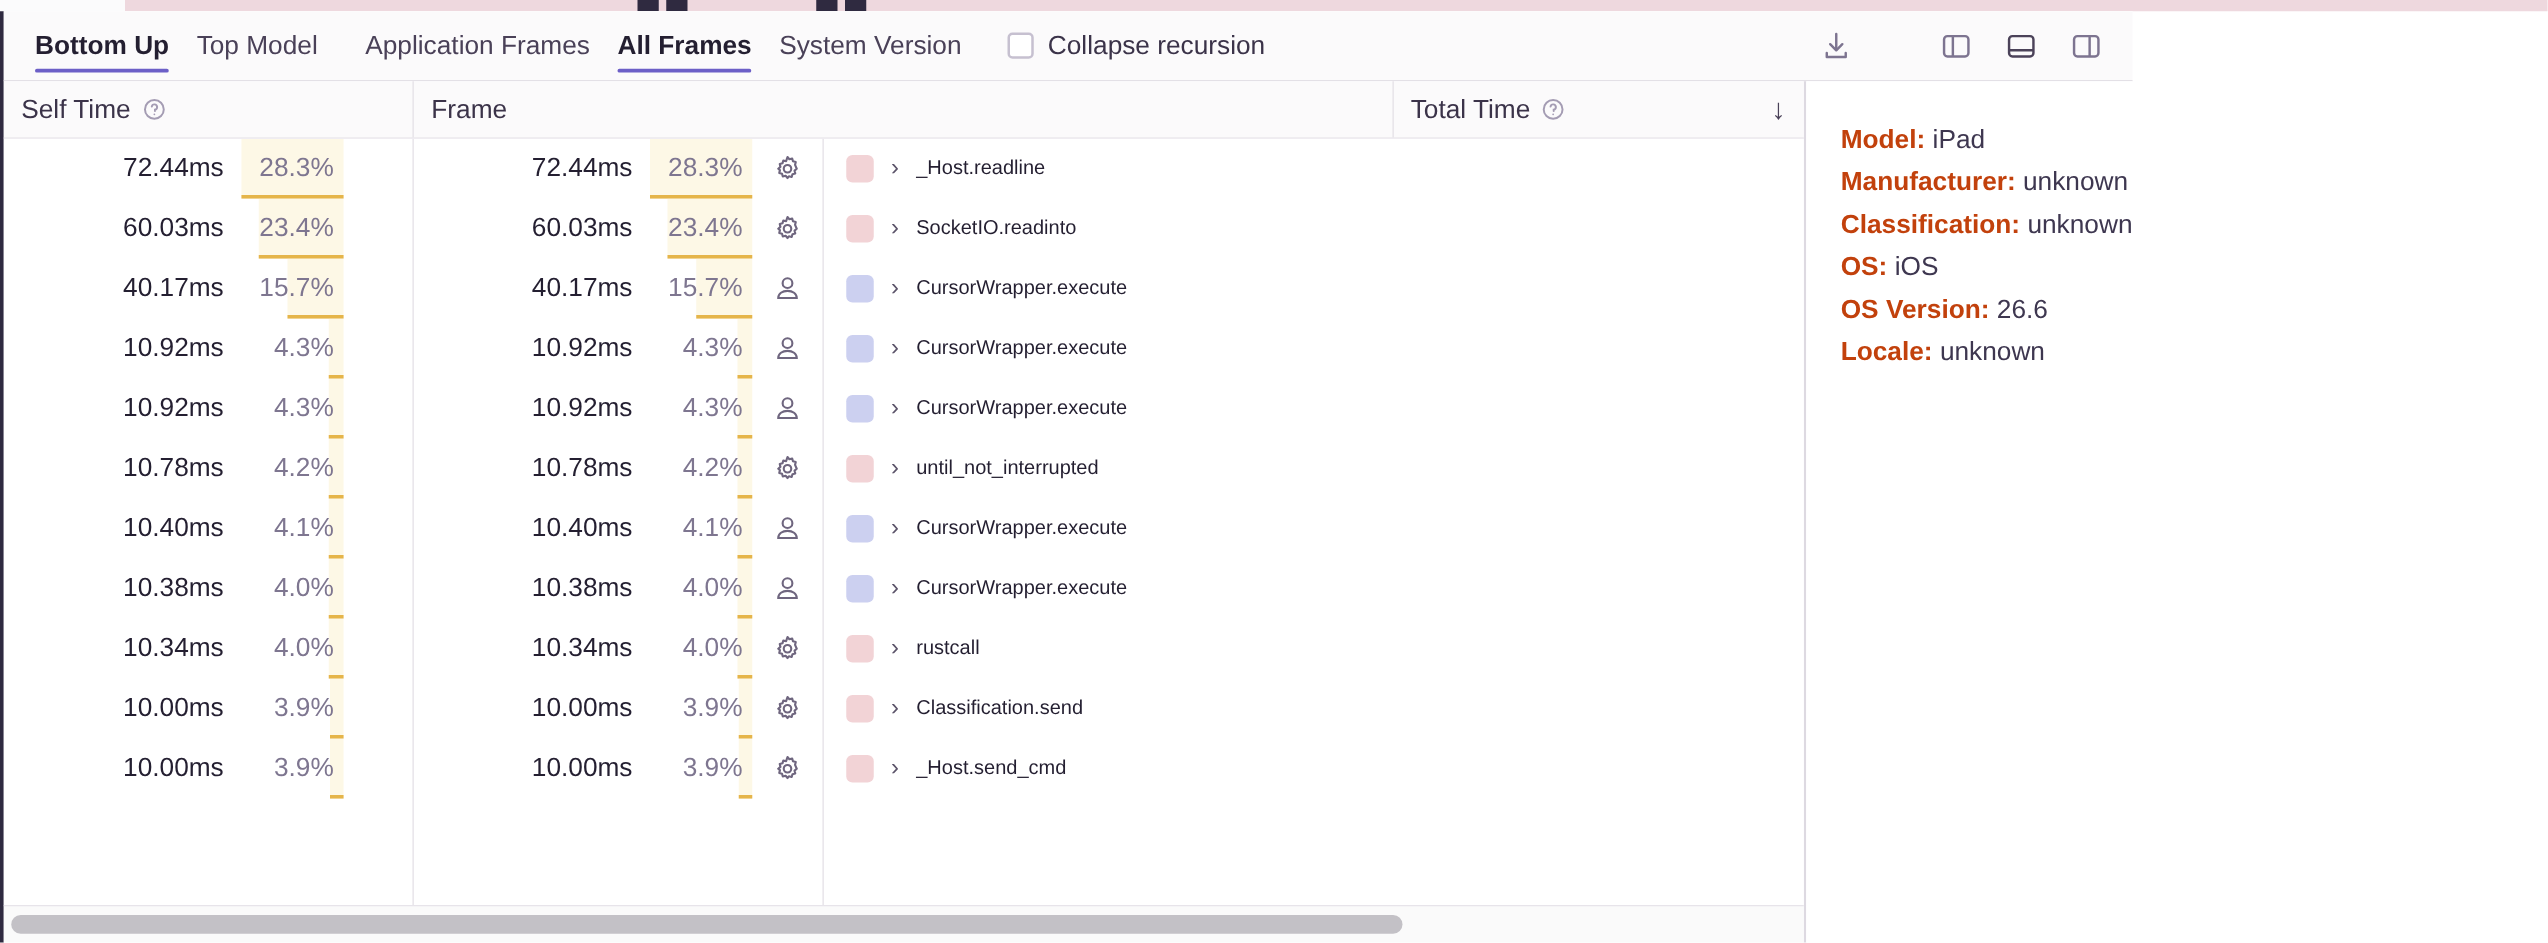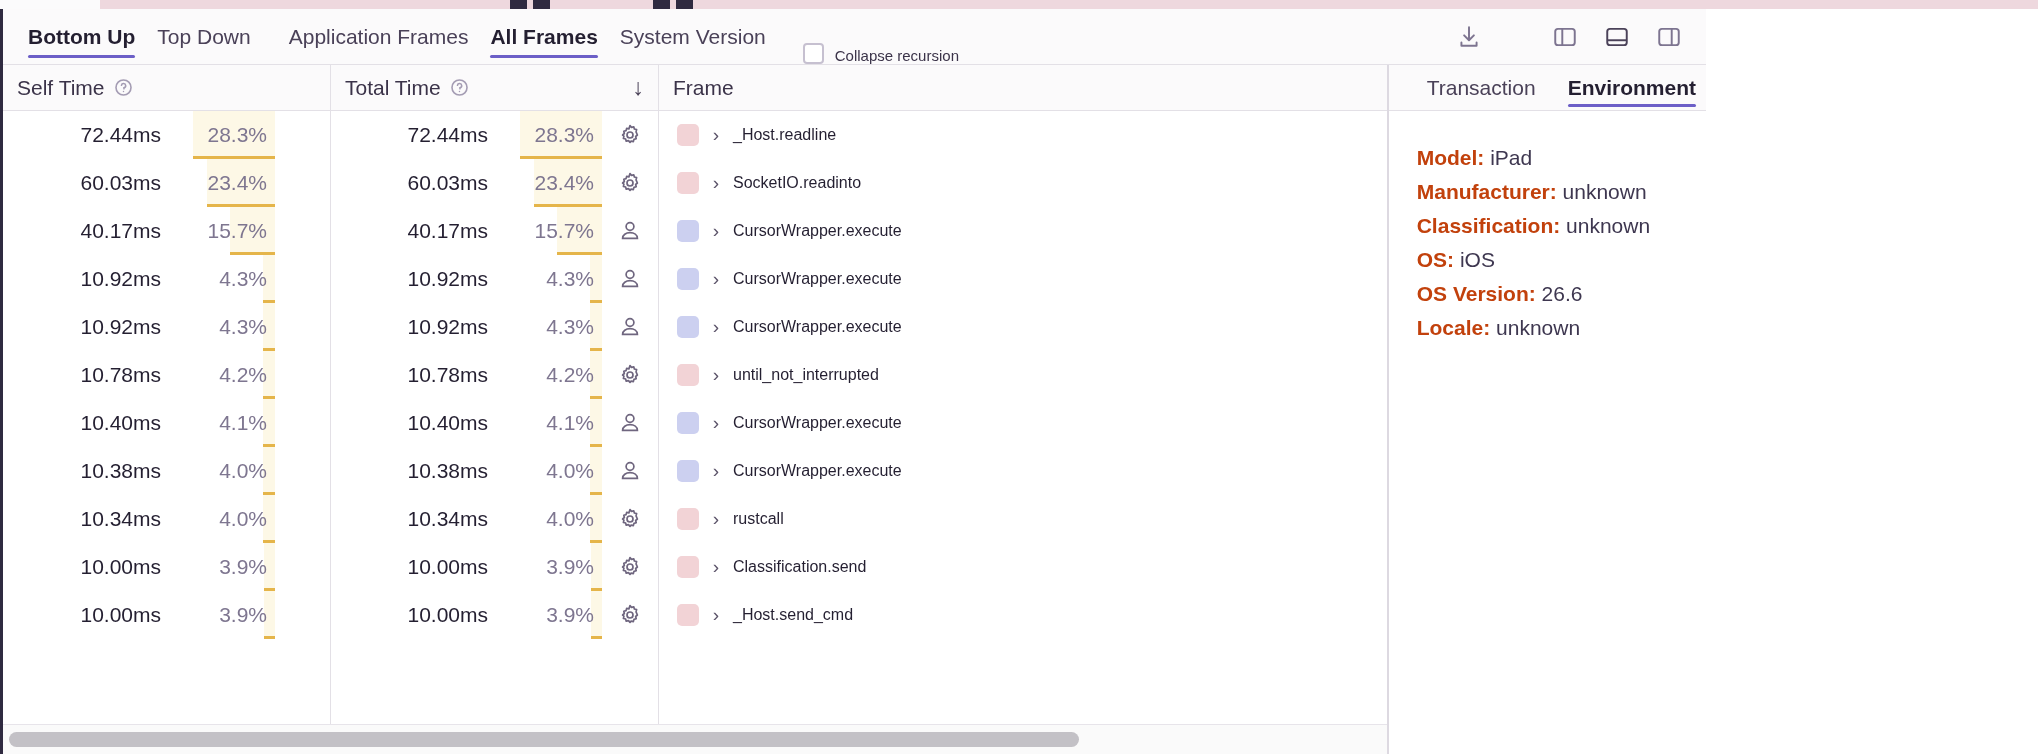--- a/index.html
+++ b/index.html
@@ -72,24 +72,24 @@
     left: 11px; right: 11px;
     bottom: 6px;
     height: 3px;
     background: #6c5fc7;
     border-radius: 2px;
   }
   .tab-gap { width: 16px; }
 
   #collapse-recursion {
     display: flex;
-    align-items: flex-end;
+    align-items: center;
     gap: 11px;
     margin-left: 26px;
-    font-size: 15px;
+    font-size: 21px;
     color: #3b3349;
     cursor: pointer;
     white-space: nowrap;
   }
   .checkbox {
     width: 21px; height: 21px;
     border: 2px solid #c6c0d0;
     border-radius: 4px;
     background: #fff;
     flex: none;
@@ -182,21 +182,21 @@
     display: flex;
     align-items: center;
     position: relative;
   }
 
   
   .dur {
     font-size: 21px;
     color: #241f31;
     text-align: right;
-    padding-right: 32px;
+    padding-right: 14px;
     white-space: nowrap;
   }
   .col-self .dur  { width: 190px; }
   .col-total .dur { width: 190px; }
 
   .pct-wrap {
     position: relative;
     width: 82px;
     height: 48px;
     flex: none;
@@ -335,21 +335,21 @@
 </div>
 
 <div id="app">
 
   <div id="toolbar">
     <div id="view-tabs" style="display:flex;align-items:stretch;">
         <div class="tab active">
           <span>Bottom Up</span>
         </div>
         <div class="tab">
-          <span>Top Down</span>
+          <span>Top Model</span>
         </div>
         <div class="tab-gap"></div>
         <div class="tab">
           <span>Application Frames</span>
         </div>
         <div class="tab active">
           <span>All Frames</span>
         </div>
         <div class="tab">
           <span>System Version</span>
@@ -398,34 +398,34 @@
         <div class="hcell col-self">
           <span>Self Time</span>
           <span class="help-icon">
             <svg width="19" height="19" viewBox="0 0 24 24" fill="none" stroke="currentColor" stroke-width="2">
               <circle cx="12" cy="12" r="9.5"></circle>
                 <path d="M9.4 9.2a2.7 2.7 0 1 1 3.2 3.1v1.4" stroke-linecap="round"></path>
                 <circle cx="12" cy="17" r="0.9" fill="currentColor" stroke="none"></circle>
             </svg>
           </span>
         </div>
+        <div class="hcell col-frame">
+          <span>Frame</span>
+        </div>
         <div class="hcell col-total">
           <span>Total Time</span>
           <span class="help-icon">
             <svg width="19" height="19" viewBox="0 0 24 24" fill="none" stroke="currentColor" stroke-width="2">
               <circle cx="12" cy="12" r="9.5"></circle>
                 <path d="M9.4 9.2a2.7 2.7 0 1 1 3.2 3.1v1.4" stroke-linecap="round"></path>
                 <circle cx="12" cy="17" r="0.9" fill="currentColor" stroke="none"></circle>
             </svg>
           </span>
           <span class="sort-arrow">↓</span>
         </div>
-        <div class="hcell col-frame">
-          <span>Frame</span>
-        </div>
       </div>
 
       <div id="table-body">
         <div class="bodycol col-self" id="col-self-body">
             <div class="row">
               <div class="dur">72.44ms</div>
               <div class="pct-wrap">
                 <div class="pct-fill" style="width: 82px;"></div>
                 <div class="pct-bar" style="width: 82px;"></div>
                 <div class="pct-text">28.3%</div>
@@ -726,29 +726,20 @@
             </div>
           </div>
       </div>
 
       <div id="hscroll">
         <div id="hscroll-thumb" style="width: 78%;"></div>
       </div>
     </div>
 
     <div id="right-pane">
-      <div id="right-tabs">
-          <div class="rtab">
-            <span>Transaction</span>
-          </div>
-          <div class="rtab-gap"></div>
-          <div class="rtab active">
-            <span>Environment</span>
-          </div>
-        </div>
       <div id="env-list">
           <div class="env-row"><span class="env-key">Model:</span><span class="env-val"> iPad</span></div>
           <div class="env-row"><span class="env-key">Manufacturer:</span><span class="env-val"> unknown</span></div>
           <div class="env-row"><span class="env-key">Classification:</span><span class="env-val"> unknown</span></div>
           <div class="env-row"><span class="env-key">OS:</span><span class="env-val"> iOS</span></div>
           <div class="env-row"><span class="env-key">OS Version:</span><span class="env-val"> 26.6</span></div>
           <div class="env-row"><span class="env-key">Locale:</span><span class="env-val"> unknown</span></div>
         </div>
     </div>
 

